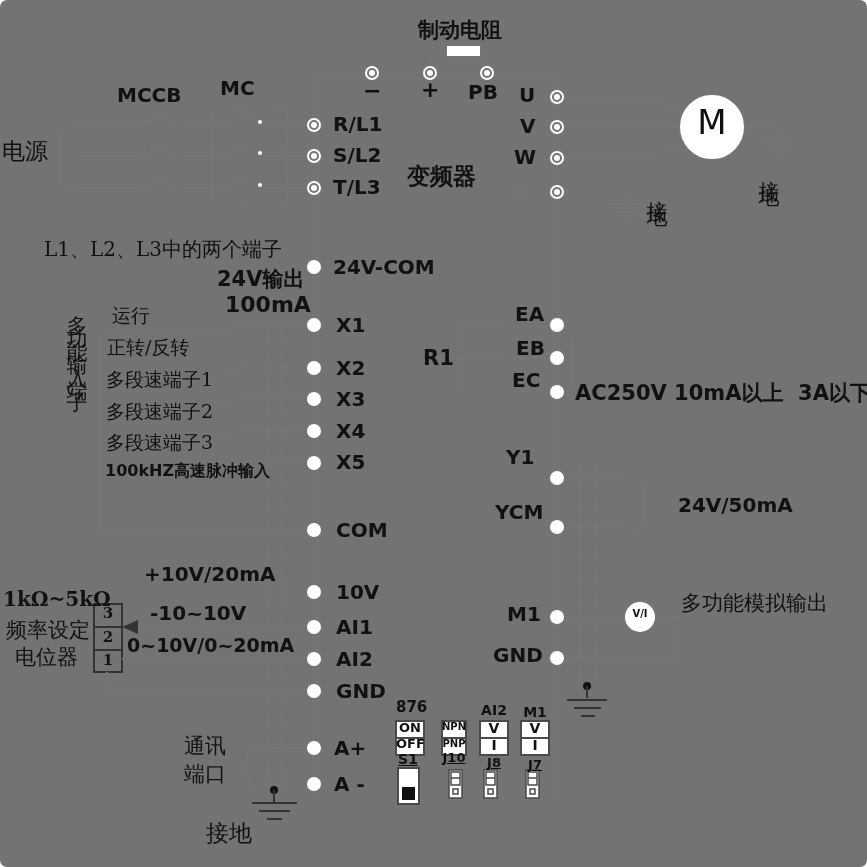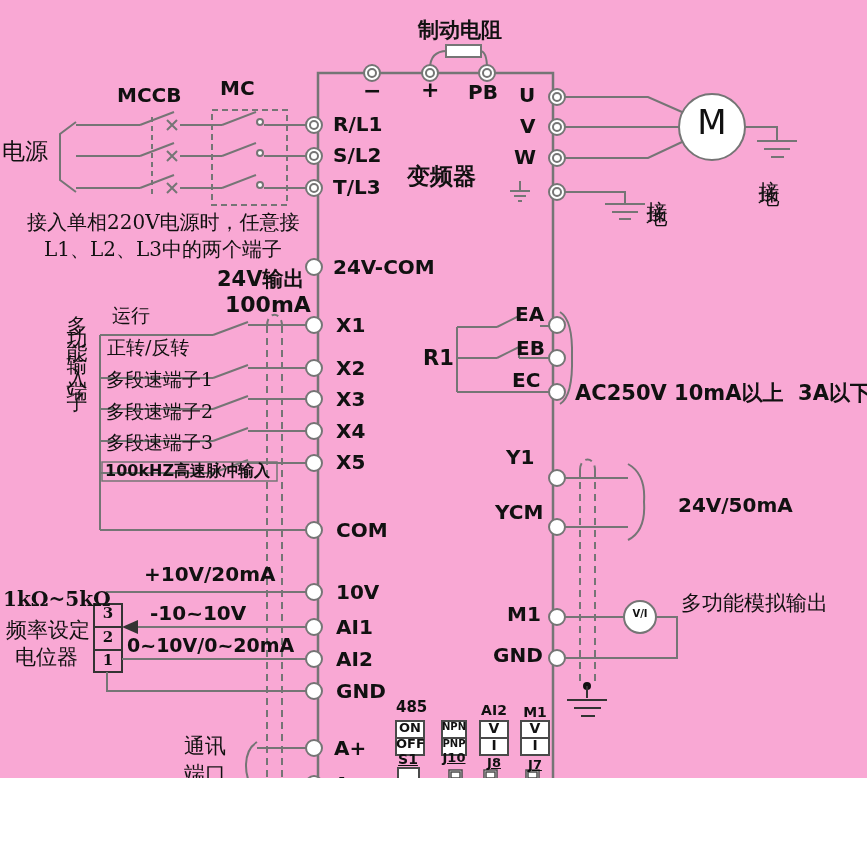--- a/index.html
+++ b/index.html
@@ -1,17 +1,17 @@
 <!DOCTYPE html>
 <html><head>
 <meta charset="utf-8">
 <style>
   html,body{margin:0;padding:0;background:#fff;}
-  #stage{position:relative;width:867px;height:778px;background:#f9a8d4;overflow:hidden;
-         font-family:"DejaVu Sans","Liberation Sans",sans-serif;color:#111;}
+  #stage{position:relative;width:867px;height:867px;background:#737373;overflow:hidden;
+         font-family:"DejaVu Sans","Liberation Sans",sans-serif;color:#111;border-radius:7px;}
   #wires{position:absolute;left:0;top:0;}
   .lbl{position:absolute;white-space:pre;line-height:1.05;color:#111;}
   .b{font-weight:700;}
   .serif{font-family:"DejaVu Serif","Liberation Serif",serif;}
   .c{text-align:center;}
   .u{text-decoration:underline;}
   .vert{writing-mode:vertical-rl;text-orientation:upright;}
 </style>
 </head>
 <body>
@@ -204,21 +204,20 @@
 
 <div class="lbl b" style="left:333px;top:114px;font-size:20px">R/L1</div>
 <div class="lbl b" style="left:333px;top:145px;font-size:20px">S/L2</div>
 <div class="lbl b" style="left:333px;top:177px;font-size:20px">T/L3</div>
 
 <div class="lbl b" style="left:407px;top:164px;font-size:23px">变频器</div>
 
 <div class="lbl b" style="left:117px;top:85px;font-size:20px">MCCB</div>
 <div class="lbl b" style="left:220px;top:78px;font-size:20px">MC</div>
 <div class="lbl serif" style="left:2px;top:139px;font-size:23px">电源</div>
-<div class="lbl serif" style="left:27px;top:212px;font-size:20px">接入单相220V电源时，任意接</div>
 <div class="lbl serif" style="left:44px;top:239px;font-size:20px">L1、L2、L3中的两个端子</div>
 
 <div class="lbl b" style="left:333px;top:257px;font-size:20px">24V-COM</div>
 <div class="lbl b" style="left:217px;top:268px;font-size:21px">24V输出</div>
 <div class="lbl b" style="left:225px;top:293px;font-size:22px">100mA</div>
 
 <div class="lbl b" style="left:336px;top:315px;font-size:20px">X1</div>
 <div class="lbl b" style="left:336px;top:358px;font-size:20px">X2</div>
 <div class="lbl b" style="left:336px;top:389px;font-size:20px">X3</div>
 <div class="lbl b" style="left:336px;top:421px;font-size:20px">X4</div>
@@ -265,21 +264,21 @@
 
 <div class="lbl serif" style="left:184px;top:735px;font-size:21px">通讯</div>
 <div class="lbl serif" style="left:184px;top:763px;font-size:21px">端口</div>
 <div class="lbl b" style="left:334px;top:738px;font-size:20px">A+</div>
 <div class="lbl b" style="left:334px;top:774px;font-size:20px">A -</div>
 <div class="lbl serif" style="left:206px;top:821px;font-size:23px">接地</div>
 <div class="lbl serif vert" style="left:646px;top:183px;font-size:21px;letter-spacing:6px">接地</div>
 <div class="lbl serif vert" style="left:758px;top:163px;font-size:21px;letter-spacing:6px">接地</div>
 <div class="lbl c" style="left:696px;top:105px;width:32px;font-size:34px">M</div>
 
-<div class="lbl b c" style="left:396px;top:700px;width:28px;font-size:15px">485</div>
+<div class="lbl b c" style="left:396px;top:700px;width:28px;font-size:15px">876</div>
 <div class="lbl b c" style="left:396px;top:721px;width:28px;font-size:13px">ON</div>
 <div class="lbl b c" style="left:396px;top:737px;width:28px;font-size:13px">OFF</div>
 <div class="lbl b c u" style="left:395px;top:752px;width:26px;font-size:14px">S1</div>
 <div class="lbl b c" style="left:442px;top:722px;width:24px;font-size:10px">NPN</div>
 <div class="lbl b c" style="left:442px;top:739px;width:24px;font-size:10px">PNP</div>
 <div class="lbl b c u" style="left:442px;top:751px;width:24px;font-size:13px">J10</div>
 <div class="lbl b c" style="left:480px;top:703px;width:28px;font-size:14px">AI2</div>
 <div class="lbl b c" style="left:480px;top:721px;width:28px;font-size:14px">V</div>
 <div class="lbl b c" style="left:480px;top:738px;width:28px;font-size:14px">I</div>
 <div class="lbl b c u" style="left:480px;top:756px;width:28px;font-size:13px">J8</div>

